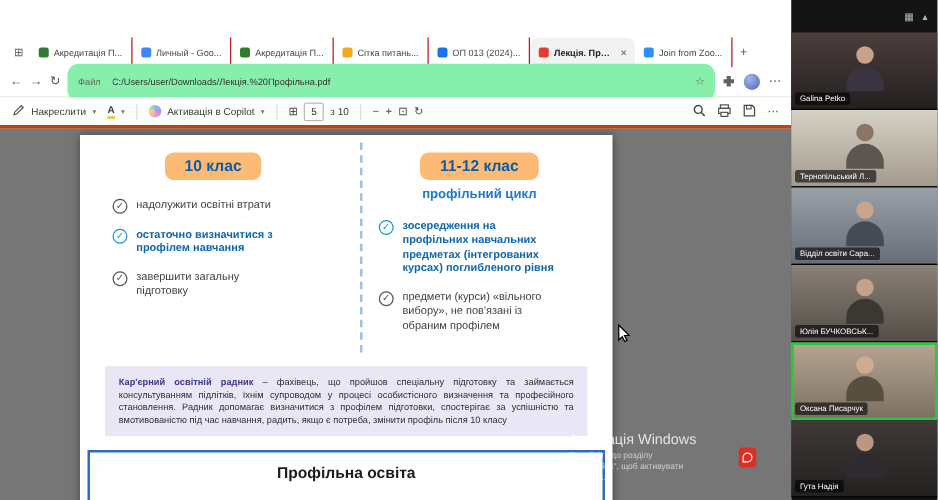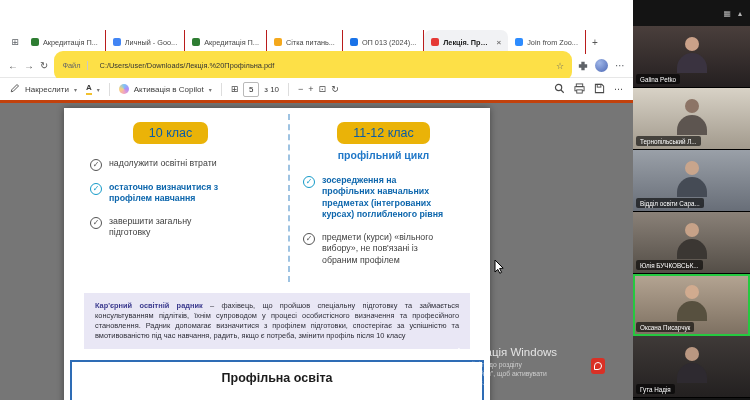--- a/index.html
+++ b/index.html
@@ -19,22 +19,22 @@
   .tab-label { overflow:hidden; text-overflow:ellipsis; }
   .favicon { width:8px; height:8px; border-radius:2px; flex:none; }
   .f1{background:#2e7d32}.f2{background:#4285f4}.f3{background:#2e7d32}.f4{background:#f4a81d}
   .f5{background:#1a73e8}.f6{background:#e53935}.f7{background:#2d8cff}
   .tab-close { font-size:8px; color:#777; margin-left:2px; }
   .newtab { width:18px; display:flex; align-items:center; justify-content:center; font-size:10px; color:#555; }
 
   .address-bar { height:24px; display:flex; align-items:center; gap:6px; padding:0 8px;
                  background:#fff; border-bottom:1px solid #e7e7e7; }
   .nav-ic { font-size:10px; color:#555; line-height:1; }
-  .url-box { flex:1; min-width:0; height:30px; background:#fde047; border-radius:9px; display:flex;
-             align-items:center; gap:12px; padding:0 8px; font-size:7.4px; color:#333; overflow:hidden; }
+  .url-box { flex:1; min-width:0; height:30px; background:#86efac; border-radius:9px; display:flex;
+             align-items:center; gap:2px; padding:0 8px; font-size:7.4px; color:#333; overflow:hidden; }
   .scheme { color:#666; border-right:1px solid #c9c9c9; padding-right:6px; flex:none; }
   .url-text { white-space:nowrap; overflow:hidden; text-overflow:ellipsis; flex:1; }
   .url-star { flex:none; font-size:9px; color:#5f6368; }
   .addr-right { display:flex; align-items:center; gap:7px; flex:none; color:#5f6368; }
   .avatar-mini { width:13px; height:13px; border-radius:50%;
                  background:radial-gradient(circle at 35% 30%, #9fb6e8, #4c68b5); }
   .more-ic { font-size:10px; color:#5f6368; }
 
   .pdf-toolbar { height:25px; background:#fff; border-bottom:3px solid #c2410c; display:flex;
                  align-items:center; padding:0 10px; gap:9px; font-size:8px; color:#3a3a3a; }
@@ -50,21 +50,21 @@
   .glyph-ic { font-size:9px; color:#4a4a4a; line-height:1; }
 
   
   .pdf-viewport { flex:1; background:#767676; position:relative; overflow:hidden; }
   .slide { position:absolute; left:64px; top:5px; width:426px; height:300px; background:#fff;
            box-shadow:0 0 7px rgba(0,0,0,.4); }
 
   .cols { display:flex; padding-top:14px; position:relative; min-height:172px; }
   .col { flex:1; display:flex; flex-direction:column; align-items:center; }
   .col-divider { position:absolute; left:52.5%; top:6px; height:168px; border-left:2px dashed #9ec3e2; }
-  .pill { background:#eab308; color:#0a5ca8; font-weight:normal; font-size:12.5px; padding:4px 16px; border-radius:7px; }
+  .pill { background:#fdba74; color:#0a5ca8; font-weight:bold; font-size:12.5px; padding:4px 16px; border-radius:7px; }
   .subtitle { color:#2178c8; font-weight:bold; font-size:10.5px; margin-top:5px; }
   .items { margin-top:14px; display:flex; flex-direction:column; gap:11px; align-self:flex-start; margin-left:26px; }
   .item { display:flex; gap:7px; align-items:flex-start; font-size:8.8px; color:#3f3f3f; line-height:1.3; }
   .item-text { max-width:126px; }
   .chk { width:12px; height:12px; flex:none; border:1.4px solid #555; border-radius:50%; color:#555;
          font-size:8px; line-height:10px; text-align:center; margin-top:1px; }
   .item.hl { color:#0e67ad; font-weight:bold; }
   .item.hl .chk { border-color:#169bc9; color:#169bc9; }
 
   .advisor { margin:13px 20px 0; background:#e9e7f5; padding:8px 11px; font-size:7.4px; line-height:1.35;

